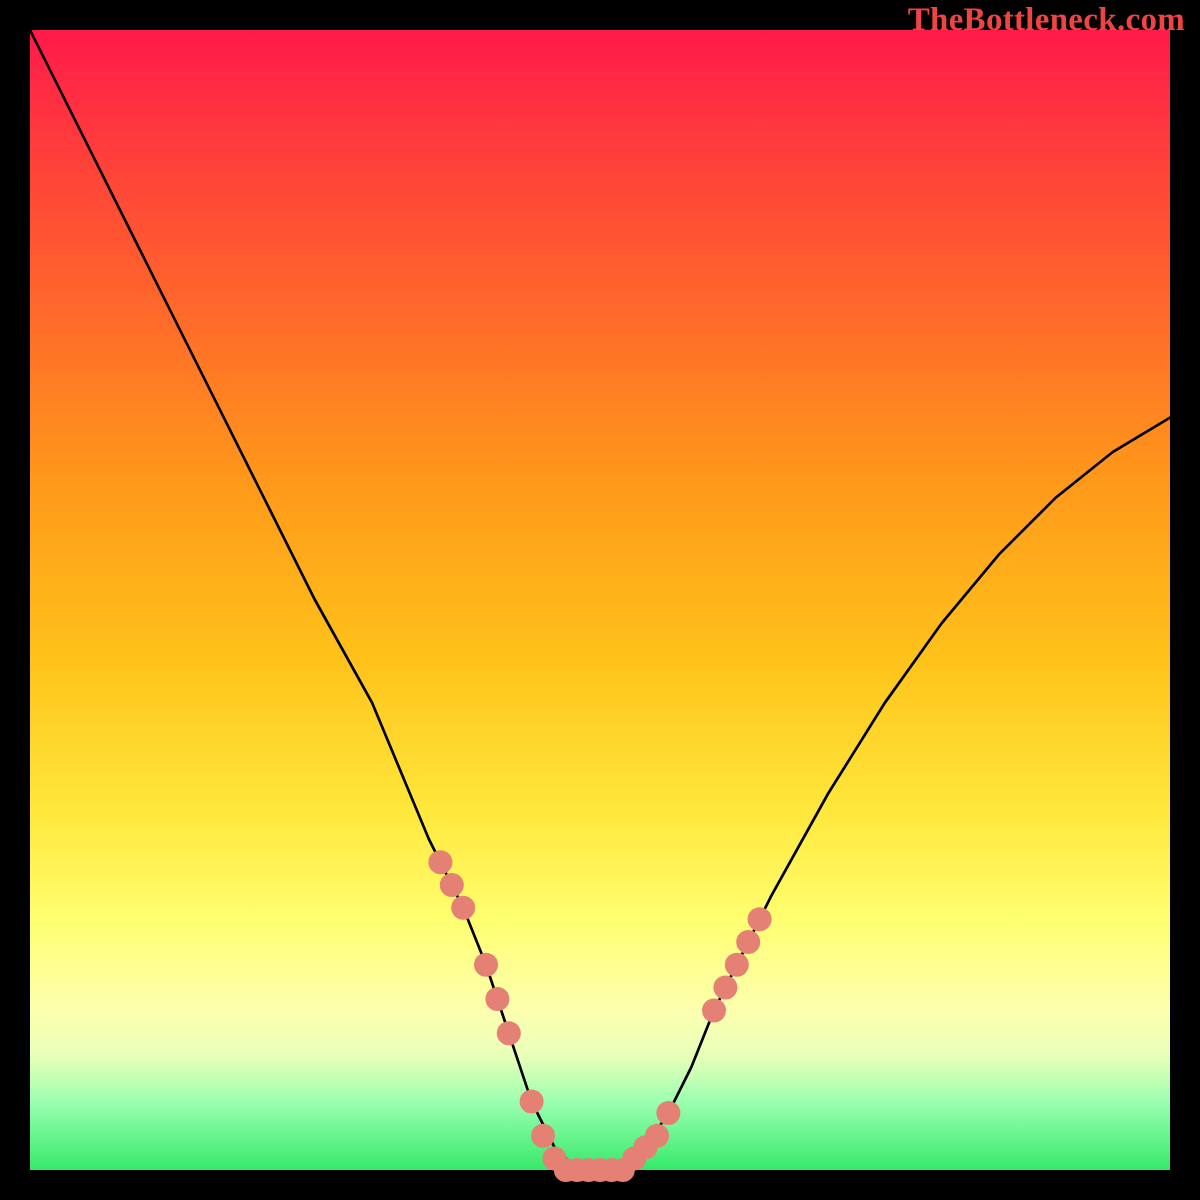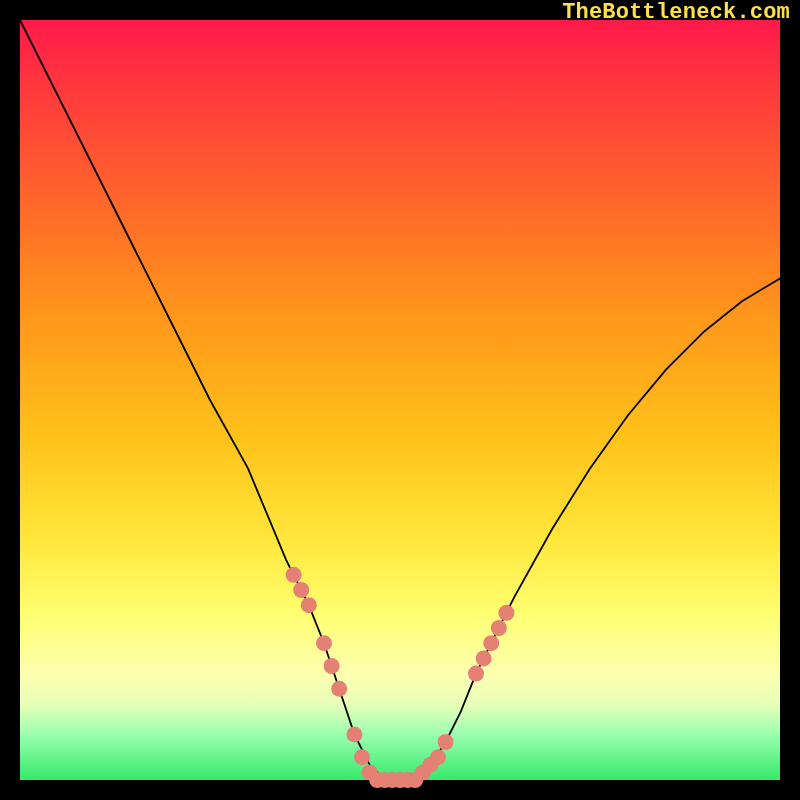--- a/index.html
+++ b/index.html
@@ -26,24 +26,24 @@
       #ffff70 78%,
       #fdffb0 86%,
       #e8ffb8 90%,
       #9cffb0 94%,
       #35e96b 100%);
   }
   .watermark {
     position: absolute;
     top: 0;
     right: 10px;
-    font-family: Liberation Mono, monospace;
+    font-family: Liberation Serif, serif;
     font-size: 22px;
     font-weight: 600;
-    color: #fde047;
+    color: #ef4444;
     letter-spacing: 0.2px;
   }
   svg.curve {
     position: absolute;
     left: 0; top: 0;
     width: 100%;
     height: 100%;
     overflow: visible;
   }
   .curve path {

